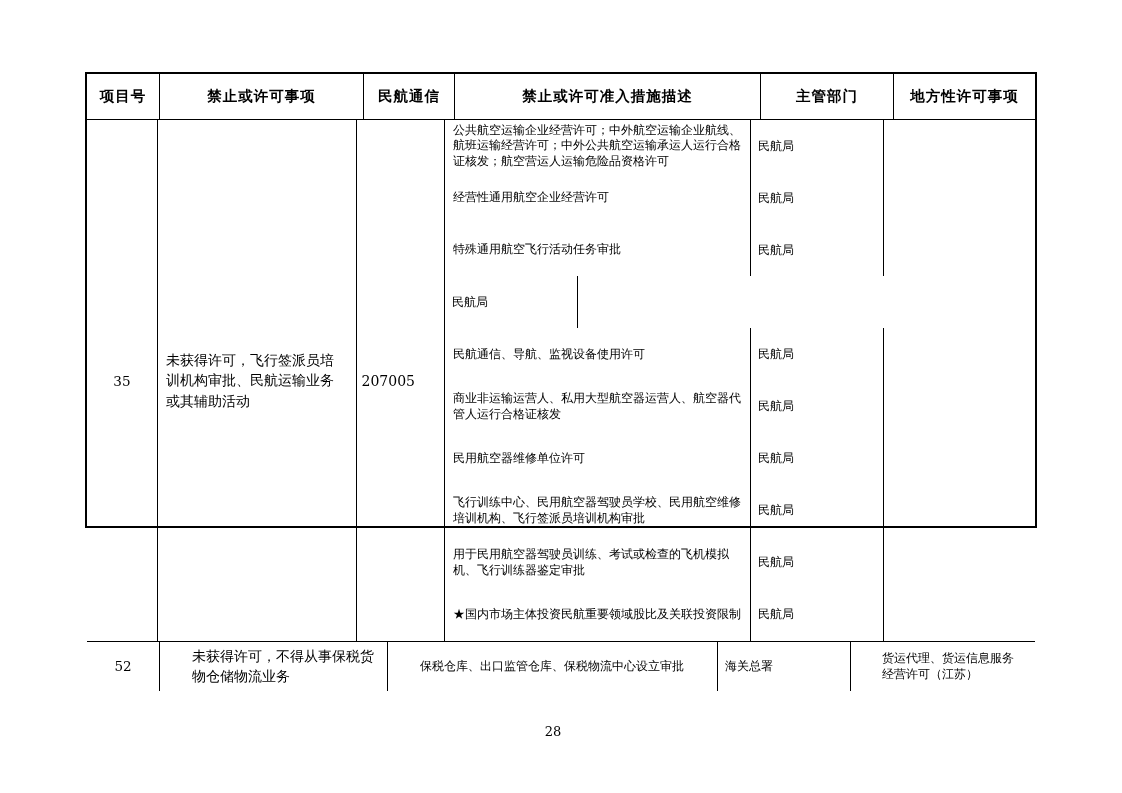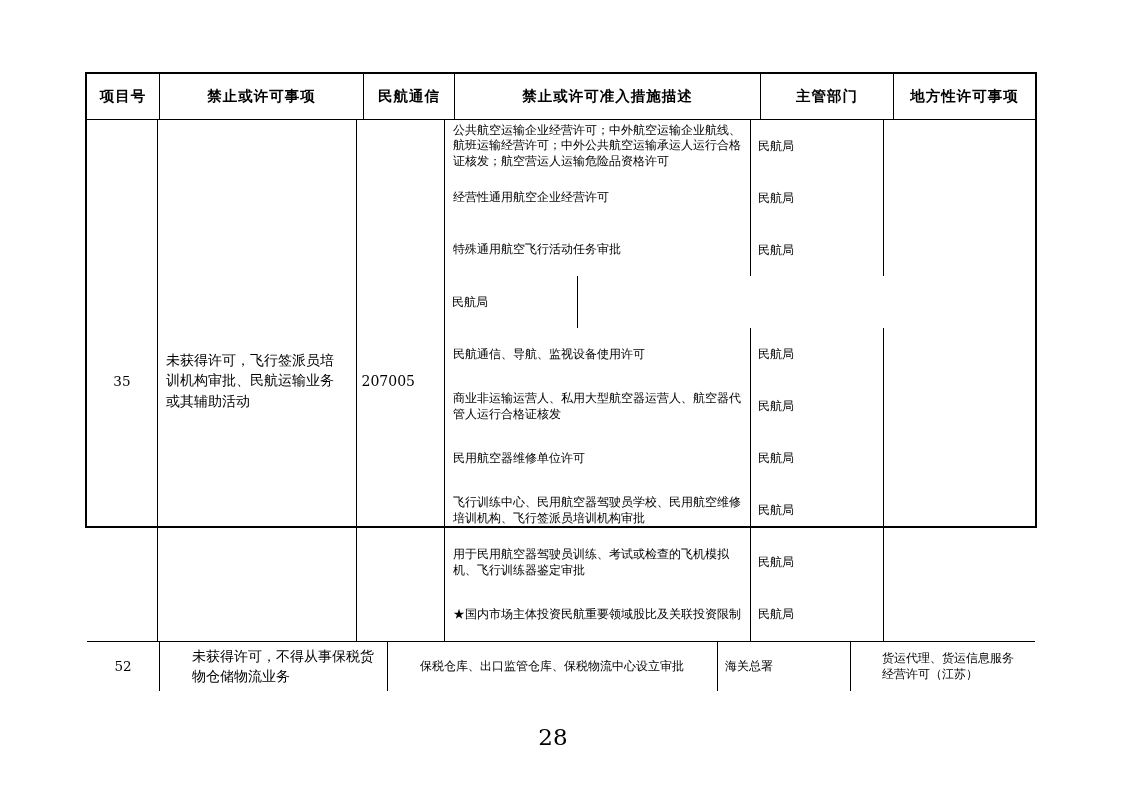--- a/index.html
+++ b/index.html
@@ -116,21 +116,21 @@
     padding: 4px 7px;
     font-size: 12px;
     line-height: 1.35;
   }
   .pagenum {
     position: absolute;
     left: 0;
     right: 16px;
     top: 724px;
     text-align: center;
-    font-size: 23px;
+    font-size: 13px;
   }
 </style>
 </head>
 <body>
 
 <div class="page">
   <div class="tbl">
 
     <div class="hrow">
       <div class="cell c1 th">项目号</div>

